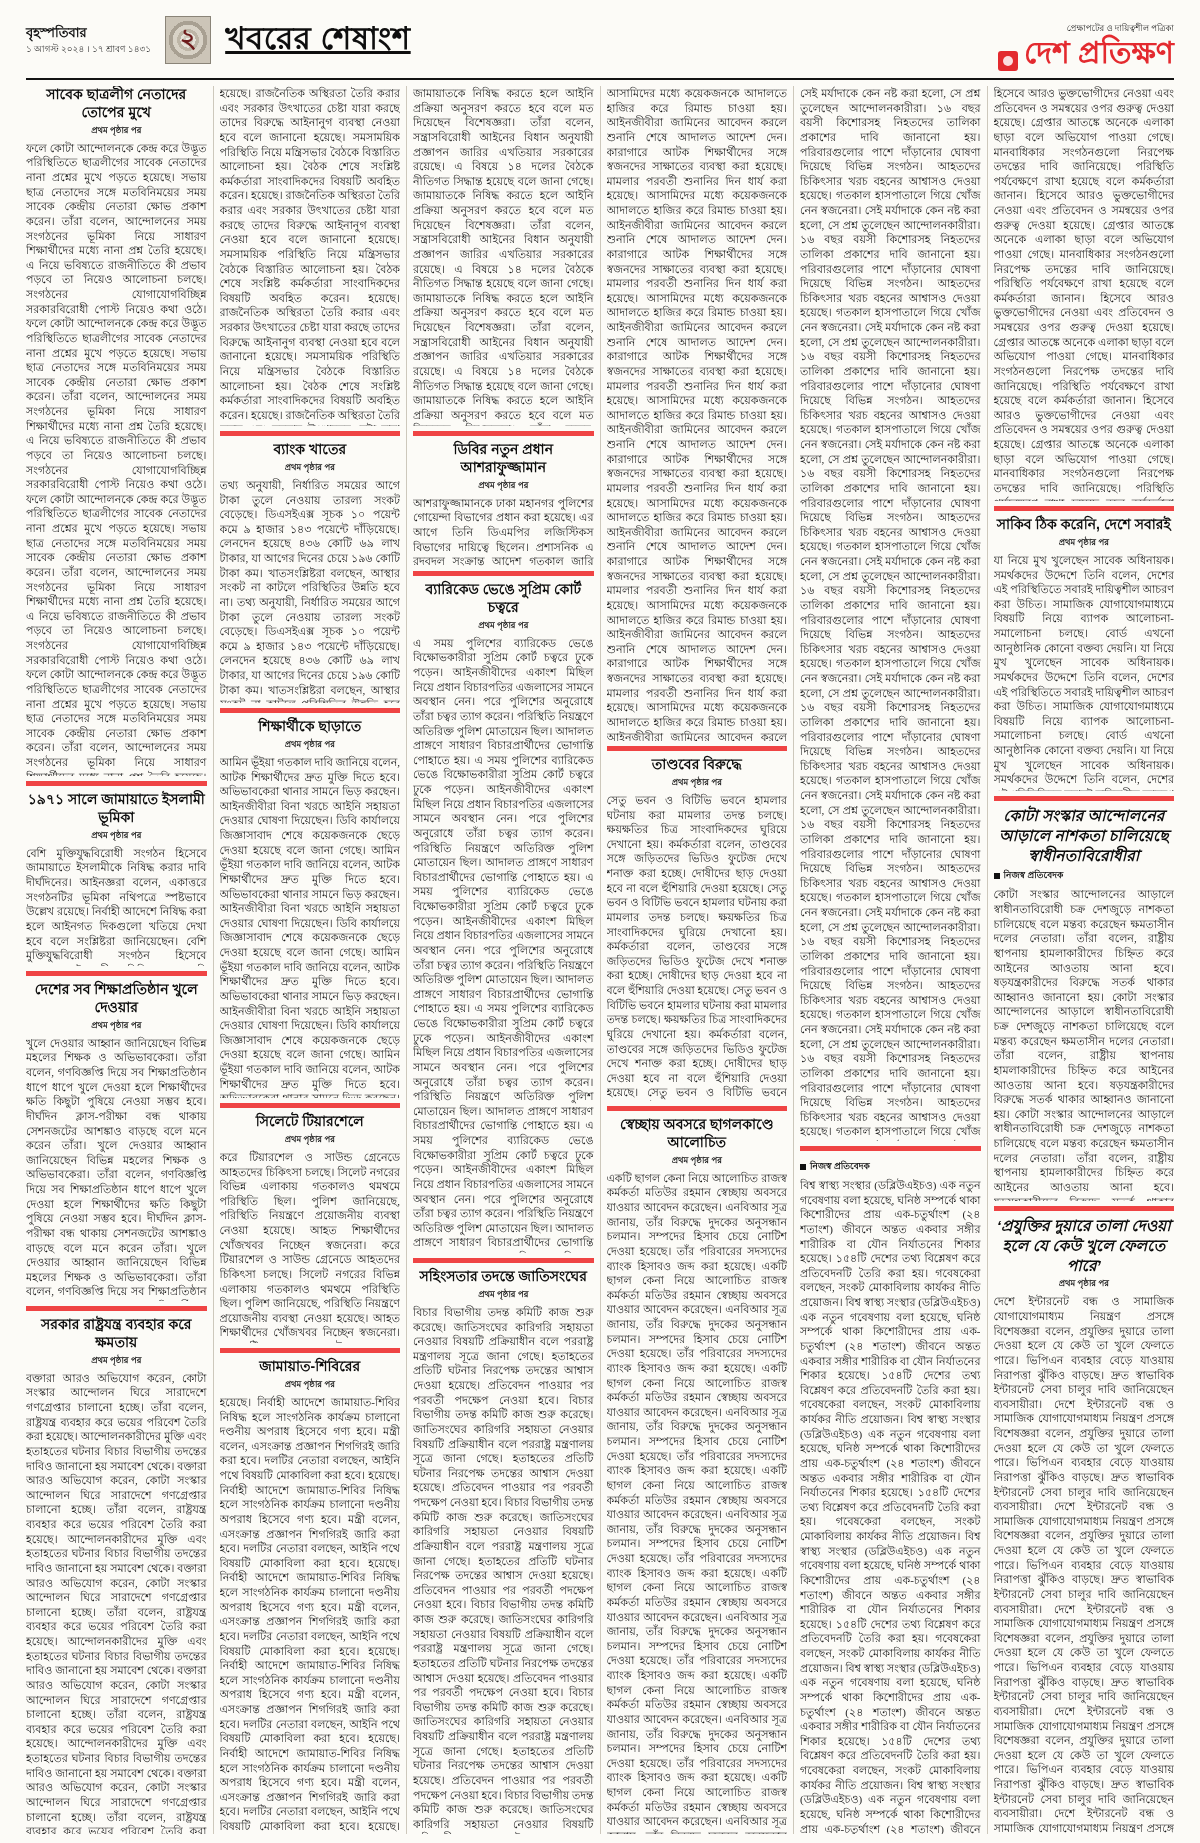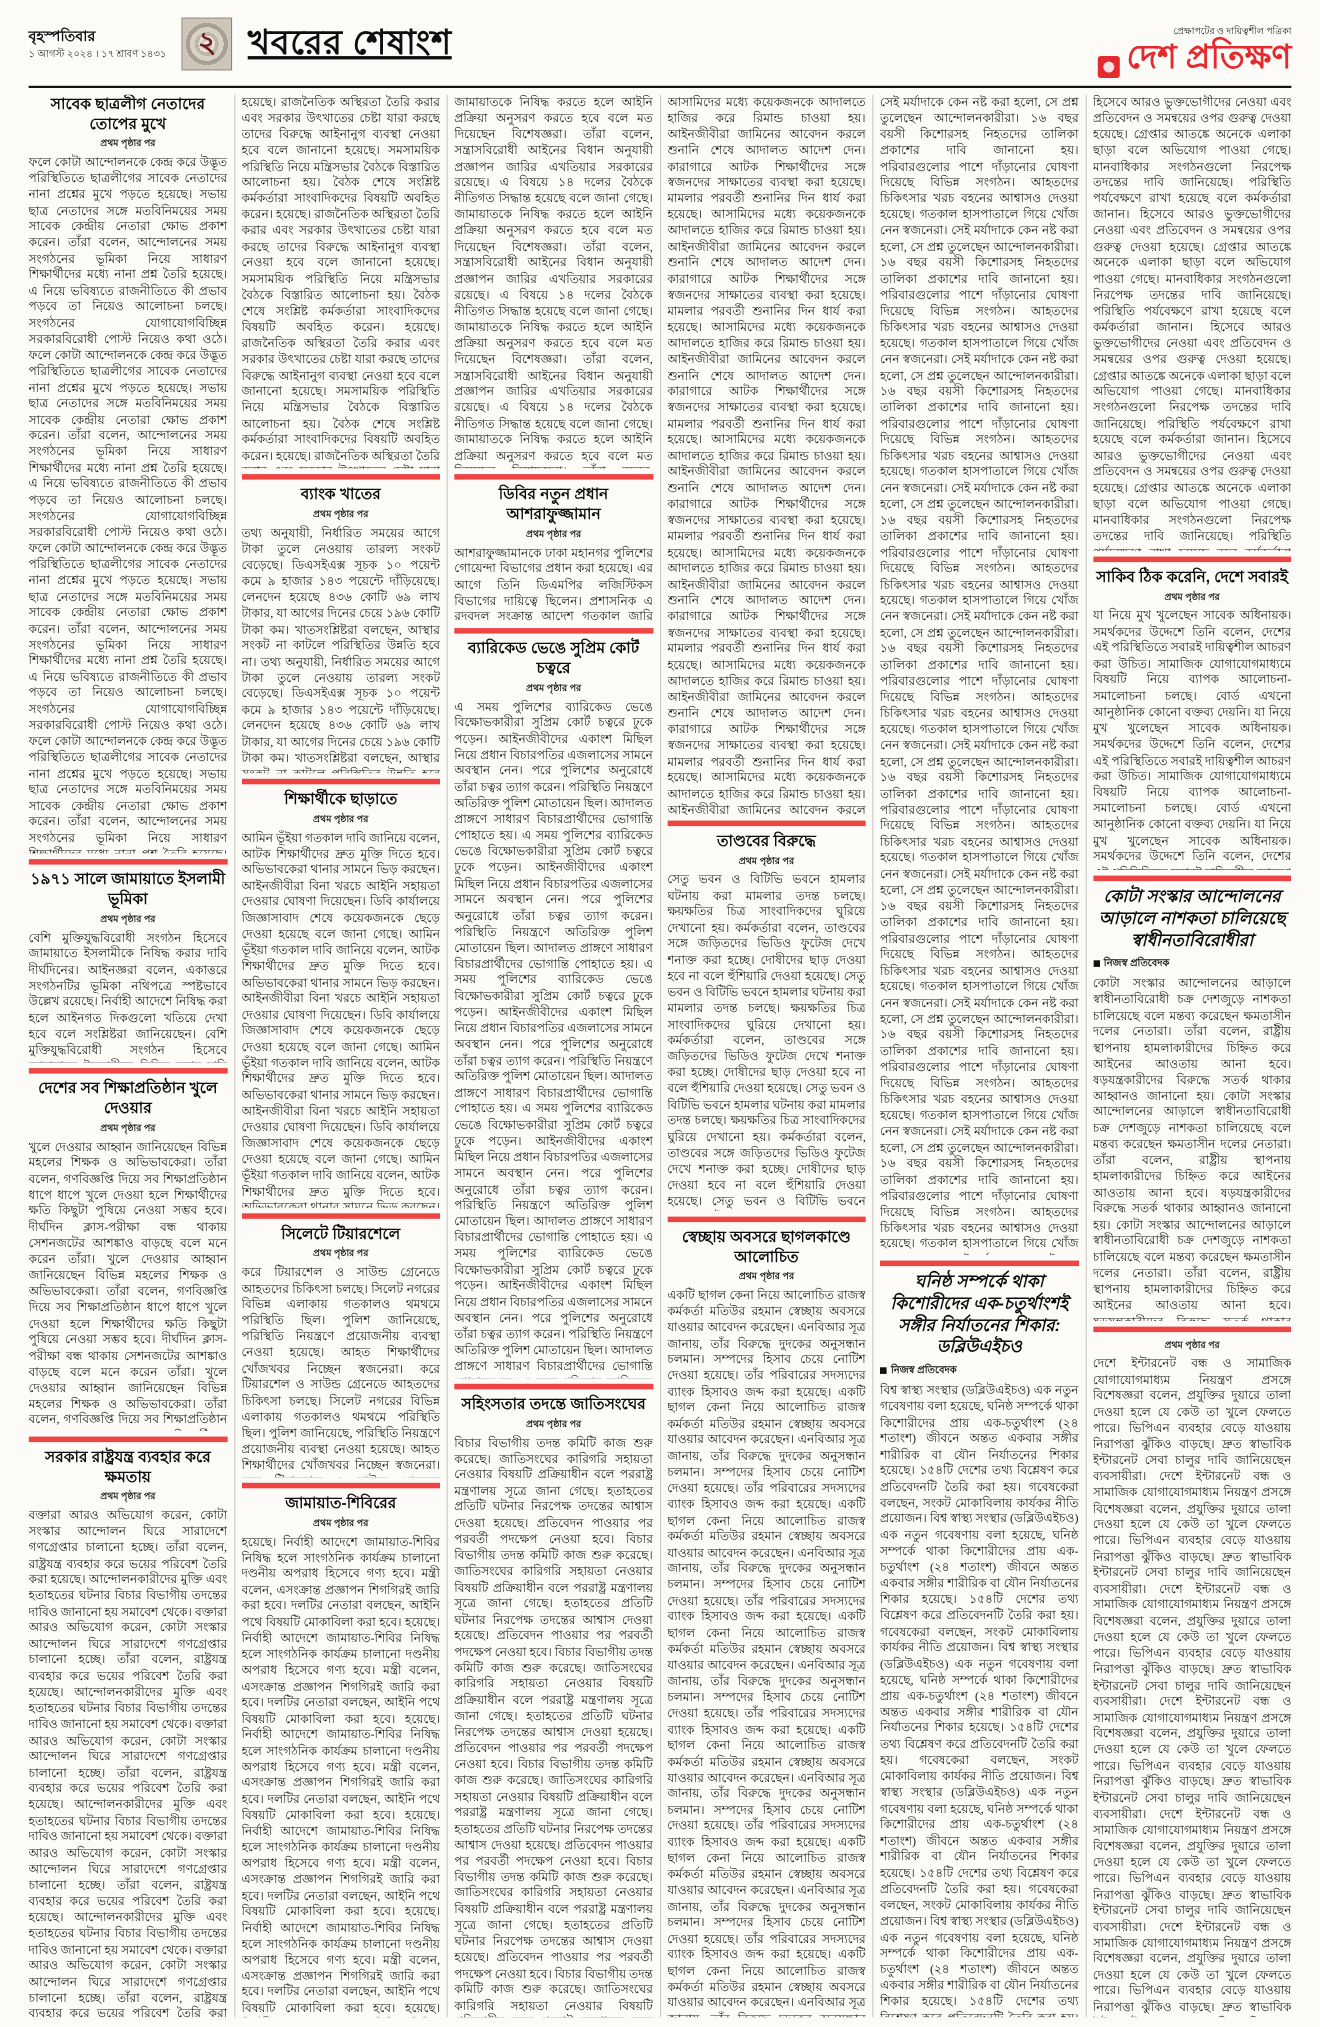--- a/index.html
+++ b/index.html
@@ -200,21 +200,20 @@
         <div class="cont">প্রথম পৃষ্ঠার পর</div>
         <p class="body">একটি ছাগল কেনা নিয়ে আলোচিত রাজস্ব কর্মকর্তা মতিউর রহমান স্বেচ্ছায় অবসরে যাওয়ার আবেদন করেছেন। এনবিআর সূত্র জানায়, তাঁর বিরুদ্ধে দুদকের অনুসন্ধান চলমান। সম্পদের হিসাব চেয়ে নোটিশ দেওয়া হয়েছে। তাঁর পরিবারের সদস্যদের ব্যাংক হিসাবও জব্দ করা হয়েছে। একটি ছাগল কেনা নিয়ে আলোচিত রাজস্ব কর্মকর্তা মতিউর রহমান স্বেচ্ছায় অবসরে যাওয়ার আবেদন করেছেন। এনবিআর সূত্র জানায়, তাঁর বিরুদ্ধে দুদকের অনুসন্ধান চলমান। সম্পদের হিসাব চেয়ে নোটিশ দেওয়া হয়েছে। তাঁর পরিবারের সদস্যদের ব্যাংক হিসাবও জব্দ করা হয়েছে। একটি ছাগল কেনা নিয়ে আলোচিত রাজস্ব কর্মকর্তা মতিউর রহমান স্বেচ্ছায় অবসরে যাওয়ার আবেদন করেছেন। এনবিআর সূত্র জানায়, তাঁর বিরুদ্ধে দুদকের অনুসন্ধান চলমান। সম্পদের হিসাব চেয়ে নোটিশ দেওয়া হয়েছে। তাঁর পরিবারের সদস্যদের ব্যাংক হিসাবও জব্দ করা হয়েছে। একটি ছাগল কেনা নিয়ে আলোচিত রাজস্ব কর্মকর্তা মতিউর রহমান স্বেচ্ছায় অবসরে যাওয়ার আবেদন করেছেন। এনবিআর সূত্র জানায়, তাঁর বিরুদ্ধে দুদকের অনুসন্ধান চলমান। সম্পদের হিসাব চেয়ে নোটিশ দেওয়া হয়েছে। তাঁর পরিবারের সদস্যদের ব্যাংক হিসাবও জব্দ করা হয়েছে। একটি ছাগল কেনা নিয়ে আলোচিত রাজস্ব কর্মকর্তা মতিউর রহমান স্বেচ্ছায় অবসরে যাওয়ার আবেদন করেছেন। এনবিআর সূত্র জানায়, তাঁর বিরুদ্ধে দুদকের অনুসন্ধান চলমান। সম্পদের হিসাব চেয়ে নোটিশ দেওয়া হয়েছে। তাঁর পরিবারের সদস্যদের ব্যাংক হিসাবও জব্দ করা হয়েছে। একটি ছাগল কেনা নিয়ে আলোচিত রাজস্ব কর্মকর্তা মতিউর রহমান স্বেচ্ছায় অবসরে যাওয়ার আবেদন করেছেন। এনবিআর সূত্র জানায়, তাঁর বিরুদ্ধে দুদকের অনুসন্ধান চলমান। সম্পদের হিসাব চেয়ে নোটিশ দেওয়া হয়েছে। তাঁর পরিবারের সদস্যদের ব্যাংক হিসাবও জব্দ করা হয়েছে। একটি ছাগল কেনা নিয়ে আলোচিত রাজস্ব কর্মকর্তা মতিউর রহমান স্বেচ্ছায় অবসরে যাওয়ার আবেদন করেছেন। এনবিআর সূত্র জানায়, তাঁর বিরুদ্ধে দুদকের অনুসন্ধান চলমান। সম্পদের হিসাব চেয়ে নোটিশ দেওয়া হয়েছে। তাঁর পরিবারের সদস্যদের ব্যাংক হিসাবও জব্দ করা হয়েছে। একটি ছাগল কেনা নিয়ে আলোচিত রাজস্ব কর্মকর্তা মতিউর রহমান স্বেচ্ছায় অবসরে যাওয়ার আবেদন করেছেন। এনবিআর সূত্র জানায়, তাঁর বিরুদ্ধে দুদকের অনুসন্ধান চলমান। সম্পদের হিসাব চেয়ে নোটিশ দেওয়া হয়েছে। তাঁর পরিবারের সদস্যদের ব্যাংক হিসাবও জব্দ করা হয়েছে। একটি ছাগল কেনা নিয়ে আলোচিত রাজস্ব কর্মকর্তা মতিউর রহমান স্বেচ্ছায় অবসরে যাওয়ার আবেদন করেছেন। এনবিআর সূত্র জানায়, তাঁর বিরুদ্ধে দুদকের অনুসন্ধান চলমান। সম্পদের হিসাব চেয়ে নোটিশ দেওয়া হয়েছে। তাঁর পরিবারের সদস্যদের ব্যাংক হিসাবও জব্দ করা হয়েছে। একটি ছাগল কেনা নিয়ে আলোচিত রাজস্ব কর্মকর্তা মতিউর রহমান স্বেচ্ছায় অবসরে যাওয়ার আবেদন করেছেন। এনবিআর সূত্র জানায়, তাঁর বিরুদ্ধে দুদকের অনুসন্ধান চলমান। সম্পদের হিসাব চেয়ে নোটিশ দেওয়া হয়েছে। তাঁর পরিবারের সদস্যদের ব্যাংক হিসাবও জব্দ করা হয়েছে। একটি ছাগল কেনা নিয়ে আলোচিত রাজস্ব কর্মকর্তা মতিউর রহমান স্বেচ্ছায় অবসরে যাওয়ার আবেদন করেছেন। এনবিআর সূত্র জানায়, তাঁর বিরুদ্ধে দুদকের অনুসন্ধান চলমান। সম্পদের হিসাব চেয়ে নোটিশ দেওয়া হয়েছে। তাঁর পরিবারের সদস্যদের ব্যাংক হিসাবও জব্দ করা হয়েছে।</p>
       </article>
     </section>
 
     <section class="col">
       <article class="art" style="height:1055px">
         <p class="body">সেই মর্যাদাকে কেন নষ্ট করা হলো, সে প্রশ্ন তুলেছেন আন্দোলনকারীরা। ১৬ বছর বয়সী কিশোরসহ নিহতদের তালিকা প্রকাশের দাবি জানানো হয়। পরিবারগুলোর পাশে দাঁড়ানোর ঘোষণা দিয়েছে বিভিন্ন সংগঠন। আহতদের চিকিৎসার খরচ বহনের আশ্বাসও দেওয়া হয়েছে। গতকাল হাসপাতালে গিয়ে খোঁজ নেন স্বজনেরা। সেই মর্যাদাকে কেন নষ্ট করা হলো, সে প্রশ্ন তুলেছেন আন্দোলনকারীরা। ১৬ বছর বয়সী কিশোরসহ নিহতদের তালিকা প্রকাশের দাবি জানানো হয়। পরিবারগুলোর পাশে দাঁড়ানোর ঘোষণা দিয়েছে বিভিন্ন সংগঠন। আহতদের চিকিৎসার খরচ বহনের আশ্বাসও দেওয়া হয়েছে। গতকাল হাসপাতালে গিয়ে খোঁজ নেন স্বজনেরা। সেই মর্যাদাকে কেন নষ্ট করা হলো, সে প্রশ্ন তুলেছেন আন্দোলনকারীরা। ১৬ বছর বয়সী কিশোরসহ নিহতদের তালিকা প্রকাশের দাবি জানানো হয়। পরিবারগুলোর পাশে দাঁড়ানোর ঘোষণা দিয়েছে বিভিন্ন সংগঠন। আহতদের চিকিৎসার খরচ বহনের আশ্বাসও দেওয়া হয়েছে। গতকাল হাসপাতালে গিয়ে খোঁজ নেন স্বজনেরা। সেই মর্যাদাকে কেন নষ্ট করা হলো, সে প্রশ্ন তুলেছেন আন্দোলনকারীরা। ১৬ বছর বয়সী কিশোরসহ নিহতদের তালিকা প্রকাশের দাবি জানানো হয়। পরিবারগুলোর পাশে দাঁড়ানোর ঘোষণা দিয়েছে বিভিন্ন সংগঠন। আহতদের চিকিৎসার খরচ বহনের আশ্বাসও দেওয়া হয়েছে। গতকাল হাসপাতালে গিয়ে খোঁজ নেন স্বজনেরা। সেই মর্যাদাকে কেন নষ্ট করা হলো, সে প্রশ্ন তুলেছেন আন্দোলনকারীরা। ১৬ বছর বয়সী কিশোরসহ নিহতদের তালিকা প্রকাশের দাবি জানানো হয়। পরিবারগুলোর পাশে দাঁড়ানোর ঘোষণা দিয়েছে বিভিন্ন সংগঠন। আহতদের চিকিৎসার খরচ বহনের আশ্বাসও দেওয়া হয়েছে। গতকাল হাসপাতালে গিয়ে খোঁজ নেন স্বজনেরা। সেই মর্যাদাকে কেন নষ্ট করা হলো, সে প্রশ্ন তুলেছেন আন্দোলনকারীরা। ১৬ বছর বয়সী কিশোরসহ নিহতদের তালিকা প্রকাশের দাবি জানানো হয়। পরিবারগুলোর পাশে দাঁড়ানোর ঘোষণা দিয়েছে বিভিন্ন সংগঠন। আহতদের চিকিৎসার খরচ বহনের আশ্বাসও দেওয়া হয়েছে। গতকাল হাসপাতালে গিয়ে খোঁজ নেন স্বজনেরা। সেই মর্যাদাকে কেন নষ্ট করা হলো, সে প্রশ্ন তুলেছেন আন্দোলনকারীরা। ১৬ বছর বয়সী কিশোরসহ নিহতদের তালিকা প্রকাশের দাবি জানানো হয়। পরিবারগুলোর পাশে দাঁড়ানোর ঘোষণা দিয়েছে বিভিন্ন সংগঠন। আহতদের চিকিৎসার খরচ বহনের আশ্বাসও দেওয়া হয়েছে। গতকাল হাসপাতালে গিয়ে খোঁজ নেন স্বজনেরা। সেই মর্যাদাকে কেন নষ্ট করা হলো, সে প্রশ্ন তুলেছেন আন্দোলনকারীরা। ১৬ বছর বয়সী কিশোরসহ নিহতদের তালিকা প্রকাশের দাবি জানানো হয়। পরিবারগুলোর পাশে দাঁড়ানোর ঘোষণা দিয়েছে বিভিন্ন সংগঠন। আহতদের চিকিৎসার খরচ বহনের আশ্বাসও দেওয়া হয়েছে। গতকাল হাসপাতালে গিয়ে খোঁজ নেন স্বজনেরা। সেই মর্যাদাকে কেন নষ্ট করা হলো, সে প্রশ্ন তুলেছেন আন্দোলনকারীরা। ১৬ বছর বয়সী কিশোরসহ নিহতদের তালিকা প্রকাশের দাবি জানানো হয়। পরিবারগুলোর পাশে দাঁড়ানোর ঘোষণা দিয়েছে বিভিন্ন সংগঠন। আহতদের চিকিৎসার খরচ বহনের আশ্বাসও দেওয়া হয়েছে। গতকাল হাসপাতালে গিয়ে খোঁজ নেন স্বজনেরা। সেই মর্যাদাকে কেন নষ্ট করা হলো, সে প্রশ্ন তুলেছেন আন্দোলনকারীরা। ১৬ বছর বয়সী কিশোরসহ নিহতদের তালিকা প্রকাশের দাবি জানানো হয়। পরিবারগুলোর পাশে দাঁড়ানোর ঘোষণা দিয়েছে বিভিন্ন সংগঠন। আহতদের চিকিৎসার খরচ বহনের আশ্বাসও দেওয়া হয়েছে। গতকাল হাসপাতালে গিয়ে খোঁজ নেন স্বজনেরা। সেই মর্যাদাকে কেন নষ্ট করা হলো, সে প্রশ্ন তুলেছেন আন্দোলনকারীরা। ১৬ বছর বয়সী কিশোরসহ নিহতদের তালিকা প্রকাশের দাবি জানানো হয়। পরিবারগুলোর পাশে দাঁড়ানোর ঘোষণা দিয়েছে বিভিন্ন সংগঠন। আহতদের চিকিৎসার খরচ বহনের আশ্বাসও দেওয়া হয়েছে। গতকাল হাসপাতালে গিয়ে খোঁজ নেন স্বজনেরা। সেই মর্যাদাকে কেন নষ্ট করা হলো, সে প্রশ্ন তুলেছেন আন্দোলনকারীরা। ১৬ বছর বয়সী কিশোরসহ নিহতদের তালিকা প্রকাশের দাবি জানানো হয়। পরিবারগুলোর পাশে দাঁড়ানোর ঘোষণা দিয়েছে বিভিন্ন সংগঠন। আহতদের চিকিৎসার খরচ বহনের আশ্বাসও দেওয়া হয়েছে। গতকাল হাসপাতালে গিয়ে খোঁজ নেন স্বজনেরা। সেই মর্যাদাকে কেন নষ্ট করা হলো, সে প্রশ্ন তুলেছেন আন্দোলনকারীরা। ১৬ বছর বয়সী কিশোরসহ নিহতদের তালিকা প্রকাশের দাবি জানানো হয়। পরিবারগুলোর পাশে দাঁড়ানোর ঘোষণা দিয়েছে বিভিন্ন সংগঠন। আহতদের চিকিৎসার খরচ বহনের আশ্বাসও দেওয়া হয়েছে। গতকাল হাসপাতালে গিয়ে খোঁজ নেন স্বজনেরা। সেই মর্যাদাকে কেন নষ্ট করা হলো, সে প্রশ্ন তুলেছেন আন্দোলনকারীরা। ১৬ বছর বয়সী কিশোরসহ নিহতদের তালিকা প্রকাশের দাবি জানানো হয়। পরিবারগুলোর পাশে দাঁড়ানোর ঘোষণা দিয়েছে বিভিন্ন সংগঠন। আহতদের চিকিৎসার খরচ বহনের আশ্বাসও দেওয়া হয়েছে। গতকাল হাসপাতালে গিয়ে খোঁজ নেন স্বজনেরা। সেই মর্যাদাকে কেন নষ্ট করা হলো, সে প্রশ্ন তুলেছেন আন্দোলনকারীরা। ১৬ বছর বয়সী কিশোরসহ নিহতদের তালিকা প্রকাশের দাবি জানানো হয়। পরিবারগুলোর পাশে দাঁড়ানোর ঘোষণা দিয়েছে বিভিন্ন সংগঠন। আহতদের চিকিৎসার খরচ বহনের আশ্বাসও দেওয়া হয়েছে। গতকাল হাসপাতালে গিয়ে খোঁজ নেন স্বজনেরা।</p>
       </article>
       <article class="art" style="height:690px">
-        <h2 class="hl big">ঘনিষ্ঠ সম্পর্কে থাকা কিশোরীদের এক-চতুর্থাংশই সঙ্গীর নির্যাতনের শিকার: ডব্লিউএইচও</h2>
         <div class="byline">
           <span class="byline-mark"></span>
           <span>নিজস্ব প্রতিবেদক</span>
         </div>
         <p class="body">বিশ্ব স্বাস্থ্য সংস্থার (ডব্লিউএইচও) এক নতুন গবেষণায় বলা হয়েছে, ঘনিষ্ঠ সম্পর্কে থাকা কিশোরীদের প্রায় এক-চতুর্থাংশ (২৪ শতাংশ) জীবনে অন্তত একবার সঙ্গীর শারীরিক বা যৌন নির্যাতনের শিকার হয়েছে। ১৫৪টি দেশের তথ্য বিশ্লেষণ করে প্রতিবেদনটি তৈরি করা হয়। গবেষকেরা বলছেন, সংকট মোকাবিলায় কার্যকর নীতি প্রয়োজন। বিশ্ব স্বাস্থ্য সংস্থার (ডব্লিউএইচও) এক নতুন গবেষণায় বলা হয়েছে, ঘনিষ্ঠ সম্পর্কে থাকা কিশোরীদের প্রায় এক-চতুর্থাংশ (২৪ শতাংশ) জীবনে অন্তত একবার সঙ্গীর শারীরিক বা যৌন নির্যাতনের শিকার হয়েছে। ১৫৪টি দেশের তথ্য বিশ্লেষণ করে প্রতিবেদনটি তৈরি করা হয়। গবেষকেরা বলছেন, সংকট মোকাবিলায় কার্যকর নীতি প্রয়োজন। বিশ্ব স্বাস্থ্য সংস্থার (ডব্লিউএইচও) এক নতুন গবেষণায় বলা হয়েছে, ঘনিষ্ঠ সম্পর্কে থাকা কিশোরীদের প্রায় এক-চতুর্থাংশ (২৪ শতাংশ) জীবনে অন্তত একবার সঙ্গীর শারীরিক বা যৌন নির্যাতনের শিকার হয়েছে। ১৫৪টি দেশের তথ্য বিশ্লেষণ করে প্রতিবেদনটি তৈরি করা হয়। গবেষকেরা বলছেন, সংকট মোকাবিলায় কার্যকর নীতি প্রয়োজন। বিশ্ব স্বাস্থ্য সংস্থার (ডব্লিউএইচও) এক নতুন গবেষণায় বলা হয়েছে, ঘনিষ্ঠ সম্পর্কে থাকা কিশোরীদের প্রায় এক-চতুর্থাংশ (২৪ শতাংশ) জীবনে অন্তত একবার সঙ্গীর শারীরিক বা যৌন নির্যাতনের শিকার হয়েছে। ১৫৪টি দেশের তথ্য বিশ্লেষণ করে প্রতিবেদনটি তৈরি করা হয়। গবেষকেরা বলছেন, সংকট মোকাবিলায় কার্যকর নীতি প্রয়োজন। বিশ্ব স্বাস্থ্য সংস্থার (ডব্লিউএইচও) এক নতুন গবেষণায় বলা হয়েছে, ঘনিষ্ঠ সম্পর্কে থাকা কিশোরীদের প্রায় এক-চতুর্থাংশ (২৪ শতাংশ) জীবনে অন্তত একবার সঙ্গীর শারীরিক বা যৌন নির্যাতনের শিকার হয়েছে। ১৫৪টি দেশের তথ্য বিশ্লেষণ করে প্রতিবেদনটি তৈরি করা হয়। গবেষকেরা বলছেন, সংকট মোকাবিলায় কার্যকর নীতি প্রয়োজন। বিশ্ব স্বাস্থ্য সংস্থার (ডব্লিউএইচও) এক নতুন গবেষণায় বলা হয়েছে, ঘনিষ্ঠ সম্পর্কে থাকা কিশোরীদের প্রায় এক-চতুর্থাংশ (২৪ শতাংশ) জীবনে অন্তত একবার সঙ্গীর শারীরিক বা যৌন নির্যাতনের শিকার হয়েছে। ১৫৪টি দেশের তথ্য বিশ্লেষণ করে প্রতিবেদনটি তৈরি করা হয়। গবেষকেরা বলছেন, সংকট মোকাবিলায় কার্যকর নীতি প্রয়োজন। বিশ্ব স্বাস্থ্য সংস্থার (ডব্লিউএইচও) এক নতুন গবেষণায় বলা হয়েছে, ঘনিষ্ঠ সম্পর্কে থাকা কিশোরীদের প্রায় এক-চতুর্থাংশ (২৪ শতাংশ) জীবনে অন্তত একবার সঙ্গীর শারীরিক বা যৌন নির্যাতনের শিকার হয়েছে। ১৫৪টি দেশের তথ্য বিশ্লেষণ করে প্রতিবেদনটি তৈরি করা হয়। গবেষকেরা বলছেন, সংকট মোকাবিলায় কার্যকর নীতি প্রয়োজন। বিশ্ব স্বাস্থ্য সংস্থার (ডব্লিউএইচও) এক নতুন গবেষণায় বলা হয়েছে, ঘনিষ্ঠ সম্পর্কে থাকা কিশোরীদের প্রায় এক-চতুর্থাংশ (২৪ শতাংশ) জীবনে অন্তত একবার সঙ্গীর শারীরিক বা যৌন নির্যাতনের শিকার হয়েছে। ১৫৪টি দেশের তথ্য বিশ্লেষণ করে প্রতিবেদনটি তৈরি করা হয়। গবেষকেরা বলছেন, সংকট মোকাবিলায় কার্যকর নীতি প্রয়োজন। বিশ্ব স্বাস্থ্য সংস্থার (ডব্লিউএইচও) এক নতুন গবেষণায় বলা হয়েছে, ঘনিষ্ঠ সম্পর্কে থাকা কিশোরীদের প্রায় এক-চতুর্থাংশ (২৪ শতাংশ) জীবনে অন্তত একবার সঙ্গীর শারীরিক বা যৌন নির্যাতনের শিকার হয়েছে। ১৫৪টি দেশের তথ্য বিশ্লেষণ করে প্রতিবেদনটি তৈরি করা হয়। গবেষকেরা বলছেন, সংকট মোকাবিলায় কার্যকর নীতি প্রয়োজন। বিশ্ব স্বাস্থ্য সংস্থার (ডব্লিউএইচও) এক নতুন গবেষণায় বলা হয়েছে, ঘনিষ্ঠ সম্পর্কে থাকা কিশোরীদের প্রায় এক-চতুর্থাংশ (২৪ শতাংশ) জীবনে অন্তত একবার সঙ্গীর শারীরিক বা যৌন নির্যাতনের শিকার হয়েছে। ১৫৪টি দেশের তথ্য বিশ্লেষণ করে প্রতিবেদনটি তৈরি করা হয়। গবেষকেরা বলছেন, সংকট মোকাবিলায় কার্যকর নীতি প্রয়োজন।</p>
       </article>
     </section>
 
     <section class="col">
       <article class="art" style="height:415px">
@@ -227,19 +226,20 @@
       </article>
       <article class="art" style="height:405px">
         <h2 class="hl big">কোটা সংস্কার আন্দোলনের আড়ালে নাশকতা চালিয়েছে স্বাধীনতাবিরোধীরা</h2>
         <div class="byline">
           <span class="byline-mark"></span>
           <span>নিজস্ব প্রতিবেদক</span>
         </div>
         <p class="body">কোটা সংস্কার আন্দোলনের আড়ালে স্বাধীনতাবিরোধী চক্র দেশজুড়ে নাশকতা চালিয়েছে বলে মন্তব্য করেছেন ক্ষমতাসীন দলের নেতারা। তাঁরা বলেন, রাষ্ট্রীয় স্থাপনায় হামলাকারীদের চিহ্নিত করে আইনের আওতায় আনা হবে। ষড়যন্ত্রকারীদের বিরুদ্ধে সতর্ক থাকার আহ্বানও জানানো হয়। কোটা সংস্কার আন্দোলনের আড়ালে স্বাধীনতাবিরোধী চক্র দেশজুড়ে নাশকতা চালিয়েছে বলে মন্তব্য করেছেন ক্ষমতাসীন দলের নেতারা। তাঁরা বলেন, রাষ্ট্রীয় স্থাপনায় হামলাকারীদের চিহ্নিত করে আইনের আওতায় আনা হবে। ষড়যন্ত্রকারীদের বিরুদ্ধে সতর্ক থাকার আহ্বানও জানানো হয়। কোটা সংস্কার আন্দোলনের আড়ালে স্বাধীনতাবিরোধী চক্র দেশজুড়ে নাশকতা চালিয়েছে বলে মন্তব্য করেছেন ক্ষমতাসীন দলের নেতারা। তাঁরা বলেন, রাষ্ট্রীয় স্থাপনায় হামলাকারীদের চিহ্নিত করে আইনের আওতায় আনা হবে। ষড়যন্ত্রকারীদের বিরুদ্ধে সতর্ক থাকার আহ্বানও জানানো হয়। কোটা সংস্কার আন্দোলনের আড়ালে স্বাধীনতাবিরোধী চক্র দেশজুড়ে নাশকতা চালিয়েছে বলে মন্তব্য করেছেন ক্ষমতাসীন দলের নেতারা। তাঁরা বলেন, রাষ্ট্রীয় স্থাপনায় হামলাকারীদের চিহ্নিত করে আইনের আওতায় আনা হবে। ষড়যন্ত্রকারীদের বিরুদ্ধে সতর্ক থাকার আহ্বানও জানানো হয়। কোটা সংস্কার আন্দোলনের আড়ালে স্বাধীনতাবিরোধী চক্র দেশজুড়ে নাশকতা চালিয়েছে বলে মন্তব্য করেছেন ক্ষমতাসীন দলের নেতারা। তাঁরা বলেন, রাষ্ট্রীয় স্থাপনায় হামলাকারীদের চিহ্নিত করে আইনের আওতায় আনা হবে। ষড়যন্ত্রকারীদের বিরুদ্ধে সতর্ক থাকার আহ্বানও জানানো হয়। কোটা সংস্কার আন্দোলনের আড়ালে স্বাধীনতাবিরোধী চক্র দেশজুড়ে নাশকতা চালিয়েছে বলে মন্তব্য করেছেন ক্ষমতাসীন দলের নেতারা। তাঁরা বলেন, রাষ্ট্রীয় স্থাপনায় হামলাকারীদের চিহ্নিত করে আইনের আওতায় আনা হবে। ষড়যন্ত্রকারীদের বিরুদ্ধে সতর্ক থাকার আহ্বানও জানানো হয়।</p>
       </article>
       <article class="art" style="height:640px">
+        <h2 class="hl big">‘প্রযুক্তির দুয়ারে তালা দেওয়া হলে যে কেউ খুলে ফেলতে পারে’</h2>
         <div class="cont">প্রথম পৃষ্ঠার পর</div>
         <p class="body">দেশে ইন্টারনেট বন্ধ ও সামাজিক যোগাযোগমাধ্যম নিয়ন্ত্রণ প্রসঙ্গে বিশেষজ্ঞরা বলেন, প্রযুক্তির দুয়ারে তালা দেওয়া হলে যে কেউ তা খুলে ফেলতে পারে। ভিপিএন ব্যবহার বেড়ে যাওয়ায় নিরাপত্তা ঝুঁকিও বাড়ছে। দ্রুত স্বাভাবিক ইন্টারনেট সেবা চালুর দাবি জানিয়েছেন ব্যবসায়ীরা। দেশে ইন্টারনেট বন্ধ ও সামাজিক যোগাযোগমাধ্যম নিয়ন্ত্রণ প্রসঙ্গে বিশেষজ্ঞরা বলেন, প্রযুক্তির দুয়ারে তালা দেওয়া হলে যে কেউ তা খুলে ফেলতে পারে। ভিপিএন ব্যবহার বেড়ে যাওয়ায় নিরাপত্তা ঝুঁকিও বাড়ছে। দ্রুত স্বাভাবিক ইন্টারনেট সেবা চালুর দাবি জানিয়েছেন ব্যবসায়ীরা। দেশে ইন্টারনেট বন্ধ ও সামাজিক যোগাযোগমাধ্যম নিয়ন্ত্রণ প্রসঙ্গে বিশেষজ্ঞরা বলেন, প্রযুক্তির দুয়ারে তালা দেওয়া হলে যে কেউ তা খুলে ফেলতে পারে। ভিপিএন ব্যবহার বেড়ে যাওয়ায় নিরাপত্তা ঝুঁকিও বাড়ছে। দ্রুত স্বাভাবিক ইন্টারনেট সেবা চালুর দাবি জানিয়েছেন ব্যবসায়ীরা। দেশে ইন্টারনেট বন্ধ ও সামাজিক যোগাযোগমাধ্যম নিয়ন্ত্রণ প্রসঙ্গে বিশেষজ্ঞরা বলেন, প্রযুক্তির দুয়ারে তালা দেওয়া হলে যে কেউ তা খুলে ফেলতে পারে। ভিপিএন ব্যবহার বেড়ে যাওয়ায় নিরাপত্তা ঝুঁকিও বাড়ছে। দ্রুত স্বাভাবিক ইন্টারনেট সেবা চালুর দাবি জানিয়েছেন ব্যবসায়ীরা। দেশে ইন্টারনেট বন্ধ ও সামাজিক যোগাযোগমাধ্যম নিয়ন্ত্রণ প্রসঙ্গে বিশেষজ্ঞরা বলেন, প্রযুক্তির দুয়ারে তালা দেওয়া হলে যে কেউ তা খুলে ফেলতে পারে। ভিপিএন ব্যবহার বেড়ে যাওয়ায় নিরাপত্তা ঝুঁকিও বাড়ছে। দ্রুত স্বাভাবিক ইন্টারনেট সেবা চালুর দাবি জানিয়েছেন ব্যবসায়ীরা। দেশে ইন্টারনেট বন্ধ ও সামাজিক যোগাযোগমাধ্যম নিয়ন্ত্রণ প্রসঙ্গে বিশেষজ্ঞরা বলেন, প্রযুক্তির দুয়ারে তালা দেওয়া হলে যে কেউ তা খুলে ফেলতে পারে। ভিপিএন ব্যবহার বেড়ে যাওয়ায় নিরাপত্তা ঝুঁকিও বাড়ছে। দ্রুত স্বাভাবিক ইন্টারনেট সেবা চালুর দাবি জানিয়েছেন ব্যবসায়ীরা। দেশে ইন্টারনেট বন্ধ ও সামাজিক যোগাযোগমাধ্যম নিয়ন্ত্রণ প্রসঙ্গে বিশেষজ্ঞরা বলেন, প্রযুক্তির দুয়ারে তালা দেওয়া হলে যে কেউ তা খুলে ফেলতে পারে। ভিপিএন ব্যবহার বেড়ে যাওয়ায় নিরাপত্তা ঝুঁকিও বাড়ছে। দ্রুত স্বাভাবিক ইন্টারনেট সেবা চালুর দাবি জানিয়েছেন ব্যবসায়ীরা। দেশে ইন্টারনেট বন্ধ ও সামাজিক যোগাযোগমাধ্যম নিয়ন্ত্রণ প্রসঙ্গে বিশেষজ্ঞরা বলেন, প্রযুক্তির দুয়ারে তালা দেওয়া হলে যে কেউ তা খুলে ফেলতে পারে। ভিপিএন ব্যবহার বেড়ে যাওয়ায় নিরাপত্তা ঝুঁকিও বাড়ছে। দ্রুত স্বাভাবিক ইন্টারনেট সেবা চালুর দাবি জানিয়েছেন ব্যবসায়ীরা। দেশে ইন্টারনেট বন্ধ ও সামাজিক যোগাযোগমাধ্যম নিয়ন্ত্রণ প্রসঙ্গে বিশেষজ্ঞরা বলেন, প্রযুক্তির দুয়ারে তালা দেওয়া হলে যে কেউ তা খুলে ফেলতে পারে। ভিপিএন ব্যবহার বেড়ে যাওয়ায় নিরাপত্তা ঝুঁকিও বাড়ছে। দ্রুত স্বাভাবিক ইন্টারনেট সেবা চালুর দাবি জানিয়েছেন ব্যবসায়ীরা। দেশে ইন্টারনেট বন্ধ ও সামাজিক যোগাযোগমাধ্যম নিয়ন্ত্রণ প্রসঙ্গে বিশেষজ্ঞরা বলেন, প্রযুক্তির দুয়ারে তালা দেওয়া হলে যে কেউ তা খুলে ফেলতে পারে। ভিপিএন ব্যবহার বেড়ে যাওয়ায় নিরাপত্তা ঝুঁকিও বাড়ছে। দ্রুত স্বাভাবিক ইন্টারনেট সেবা চালুর দাবি জানিয়েছেন ব্যবসায়ীরা।</p>
       </article>
     </section>
 
   </main>
 </div>
 
 </body></html>

